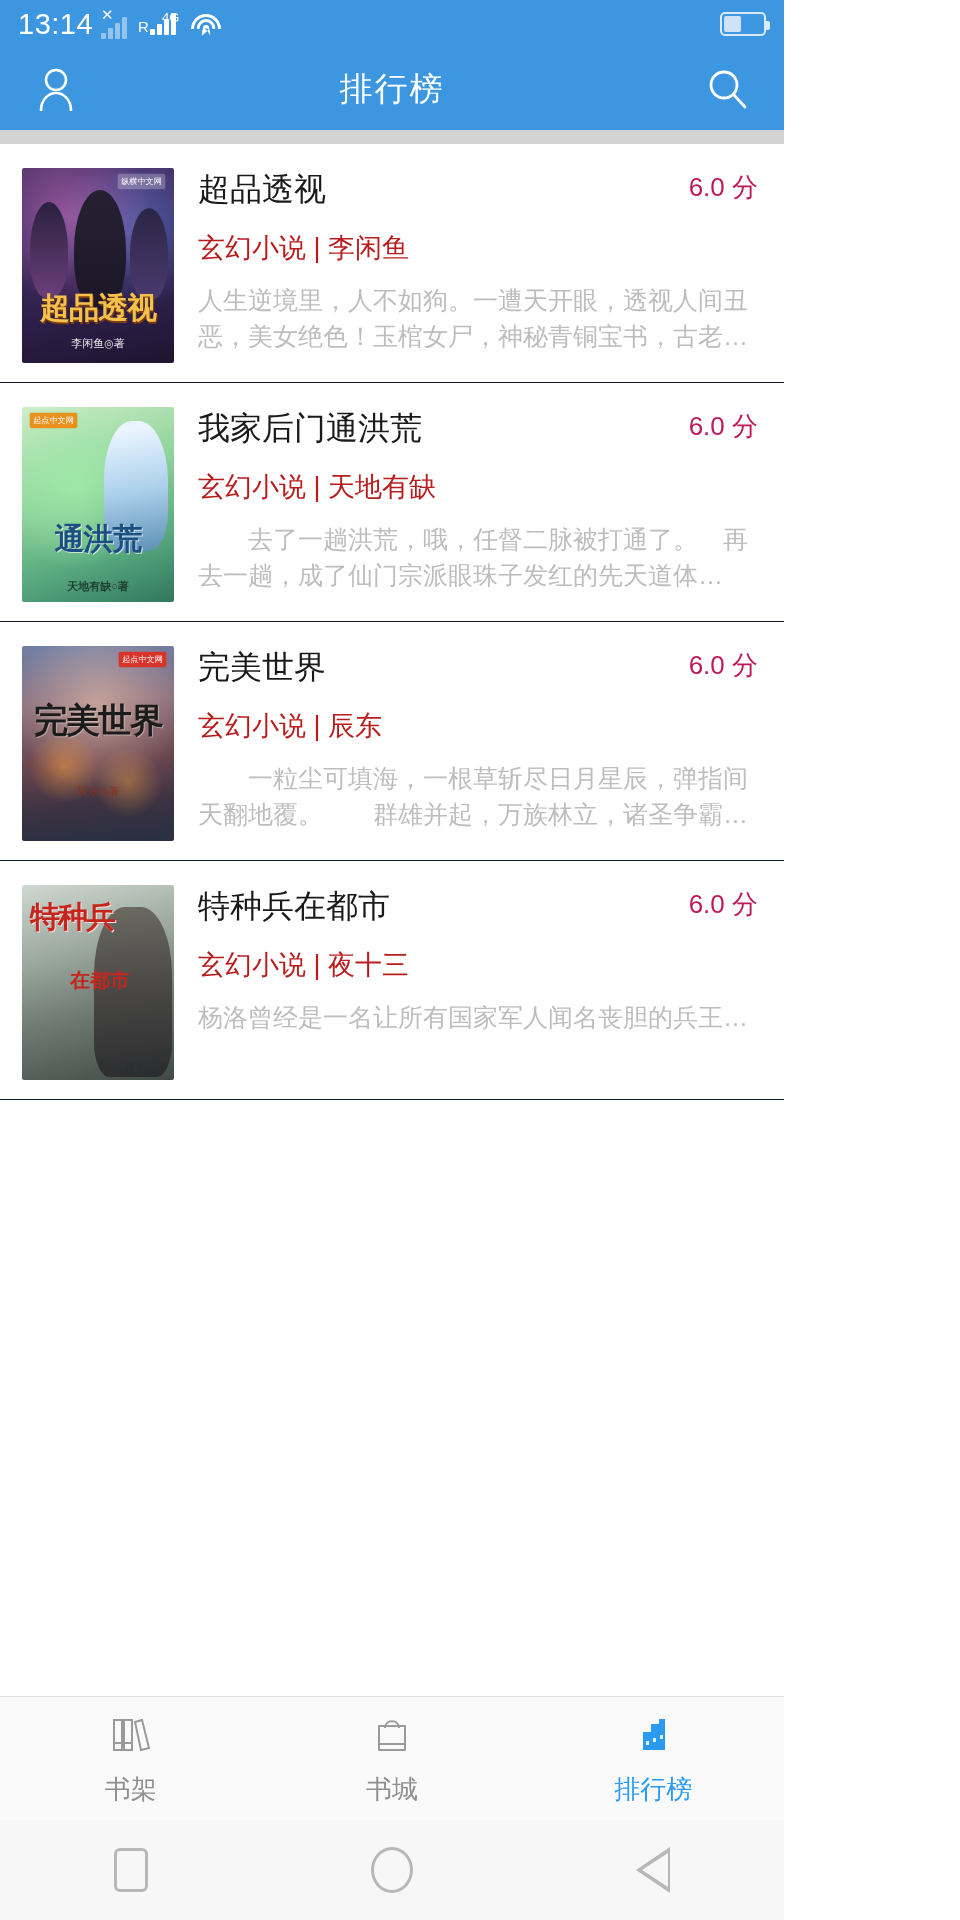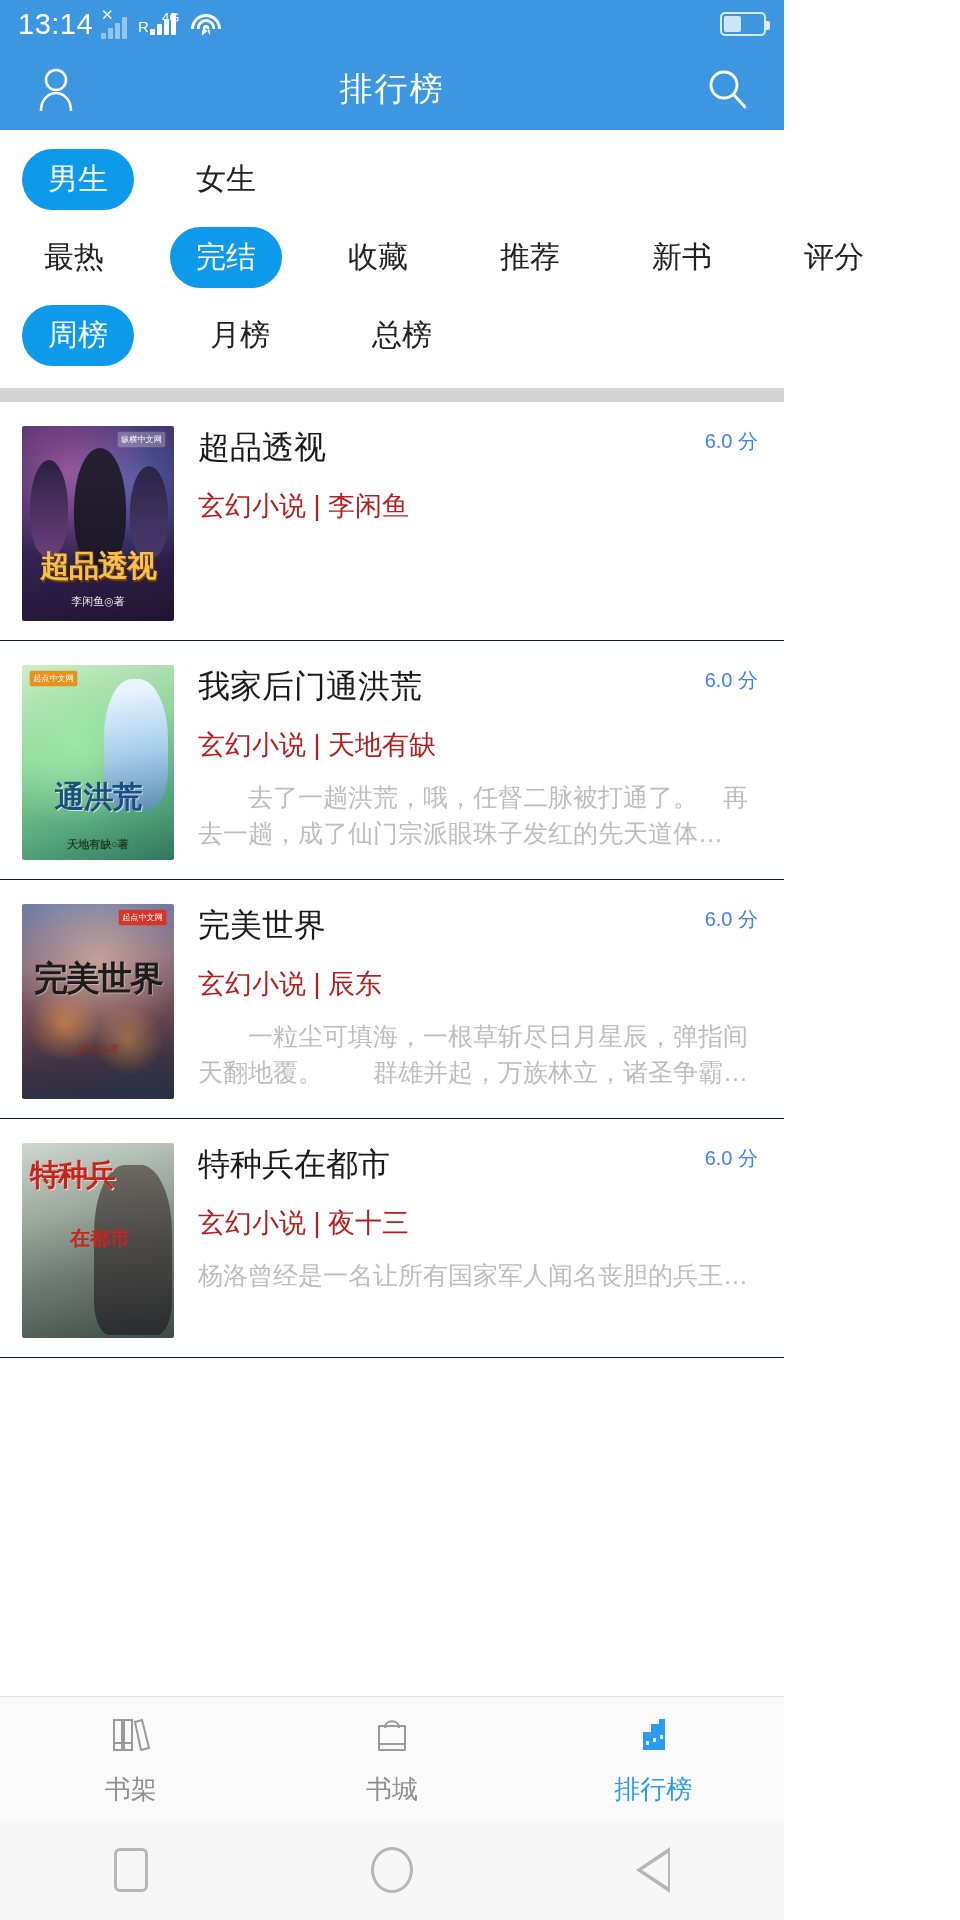--- a/index.html
+++ b/index.html
@@ -129,21 +129,21 @@
   .cover-4 .sub { position:absolute; left: 48px; top: 86px; color:#c4251c; font-size: 20px;
       font-weight:bold; font-family:"DejaVu Serif",serif; line-height:.95; }
   .cover-4 .cauthor { bottom: 6px; right: 6px; left: auto; text-align:right; color:#2e2e2e; font-size:10px;}
   .cover-4 .fig { position:absolute; right:2px; top:22px; width:78px; height:170px;
       background: linear-gradient(175deg,#6d6a63 0%,#4b4a48 45%,#2b2c2e 100%);
       border-radius: 40% 40% 20% 20%; }
 
   .binfo { flex: 1 1 auto; padding-left: 24px; min-width: 0; position: relative; }
   .brow1 { display: flex; align-items: flex-start; }
   .btitle { font-size: 32px; color: #1a1a1a; font-weight: 500; }
-  .bscore { margin-left: auto; font-size: 20px; color: #3b82f6; white-space: nowrap; padding-top: 2px; }
+  .bscore { margin-left: auto; font-size: 26px; color: #be185d; white-space: nowrap; padding-top: 2px; }
   .bmeta { font-size: 27px; color: #b91c1c; margin-top: 18px; }
   .bdesc { font-size: 25px; color: #bdbdbd; line-height: 1.45; margin-top: 16px;
      display: -webkit-box; -webkit-line-clamp: 2; -webkit-box-orient: vertical; overflow: hidden; }
 
   
   .tabbar { flex: 0 0 124px; background: #fafafa; border-top: 1px solid #e2e2e2;
      display: flex; align-items: center; }
   .tab { flex: 1 1 0; display: flex; flex-direction: column; align-items: center; gap: 10px; }
   .tab-label { font-size: 26px; color: #8f8f8f; }
   .tab.active .tab-label { color: #2a9bf0; }
@@ -209,39 +209,20 @@
     </div>
     <div class="app-title">排行榜</div>
     <div class="icon-btn right">
       <svg width="42" height="42" viewBox="0 0 42 42" fill="none" stroke="#ffffff" stroke-width="2.8">
         <circle cx="17" cy="17" r="13"></circle>
         <line x1="27" y1="27" x2="38" y2="39" stroke-linecap="round"></line>
       </svg>
     </div>
   </div>
 
-  <div class="filters">
-    <div class="frow row1">
-      <div class="chip active">男生</div>
-      <div class="chip">女生</div>
-    </div>
-    <div class="frow row2">
-      <div class="chip">最热</div>
-      <div class="chip active">完结</div>
-      <div class="chip">收藏</div>
-      <div class="chip">推荐</div>
-      <div class="chip">新书</div>
-      <div class="chip">评分</div>
-    </div>
-    <div class="frow row3">
-      <div class="chip active">周榜</div>
-      <div class="chip">月榜</div>
-      <div class="chip">总榜</div>
-    </div>
-  </div>
 
   <div class="divider-band"></div>
 
   <div class="booklist">
 
     <div class="book-item">
       <div class="cover cover-1">
         <div class="figs">
             <i></i>
             <i></i>
@@ -250,20 +231,21 @@
         <div class="tag">纵横中文网</div>
         <div class="ctitle">超品透视</div>
         <div class="cauthor">李闲鱼◎著</div>
       </div>
       <div class="binfo">
         <div class="brow1">
           <div class="btitle">超品透视</div>
           <div class="bscore">6.0 分</div>
         </div>
         <div class="bmeta">玄幻小说 | 李闲鱼</div>
+        <div class="bdesc">人生逆境里，人不如狗。一遭天开眼，透视人间丑恶，美女绝色！玉棺女尸，神秘青铜宝书，古老…</div>
       </div>
     </div>
 
     <div class="book-item">
       <div class="cover cover-2">
         <div class="fig"></div>
         <div class="tag">起点中文网</div>
         <div class="ctitle">通洪荒</div>
         <div class="cauthor">天地有缺○著</div>
       </div>

